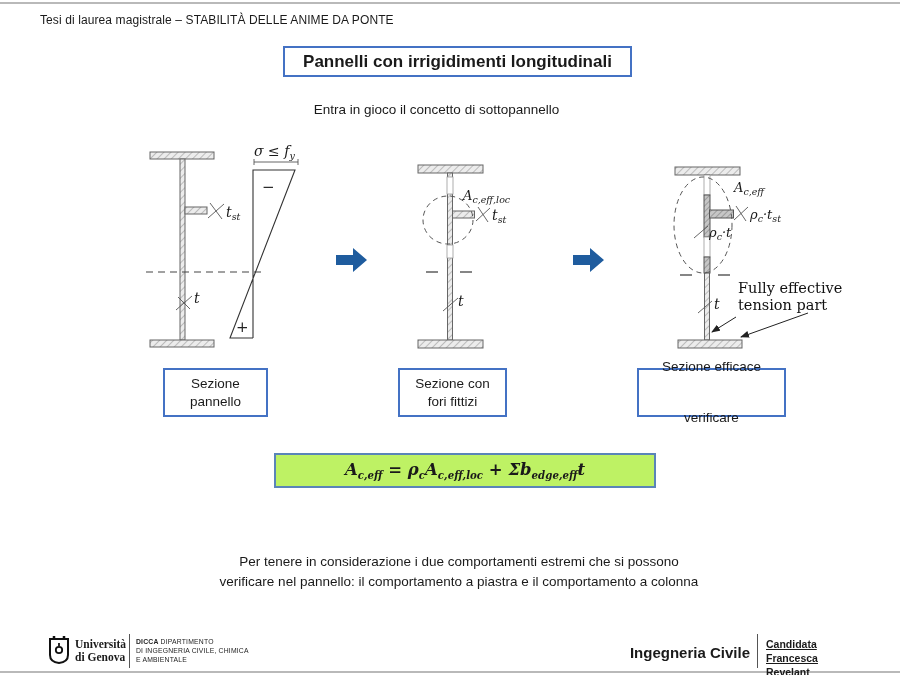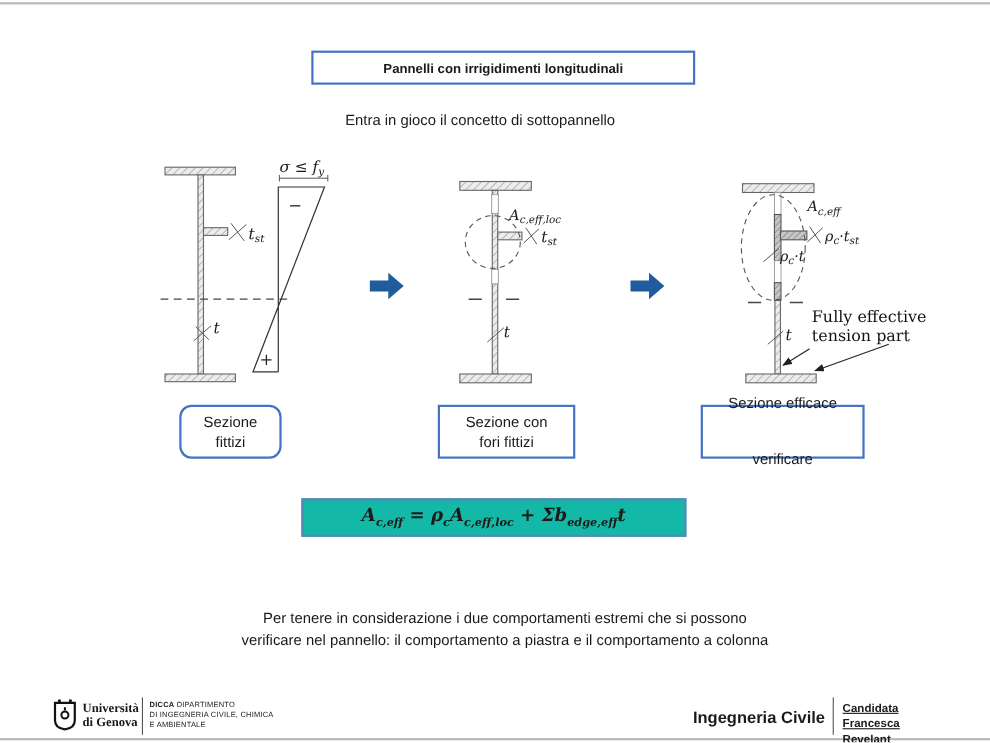--- a/index.html
+++ b/index.html
@@ -3,21 +3,21 @@
 <meta charset="utf-8">
 <style>
   html,body { margin:0; padding:0; background:#fff; }
   #page { position:relative; width:900px; height:675px; background:#ffffff; overflow:hidden;
           font-family:"Liberation Sans", sans-serif; color:#1a1a1a; }
   .rule { position:absolute; left:0; width:900px; height:2px; background:#b9b9b9; }
   .header-line { position:absolute; left:40px; top:13px; font-size:12px; letter-spacing:0.1px; }
 
   .title-box { position:absolute; left:283px; top:46px; width:349px; height:31px; box-sizing:border-box;
                border:2px solid #4472c4; background:#fff; display:flex; align-items:center; justify-content:center;
-               font-size:12px; font-weight:bold; }
+               font-size:17px; font-weight:bold; }
   .subtitle { position:absolute; left:0; top:102px; width:855px; text-align:center; font-size:13.5px; padding-left:18px; box-sizing:border-box; }
 
   svg text { font-family:"DejaVu Serif", serif; }
   .dlabel { font-style:italic; font-size:14px; fill:#1a1a1a; }
   .dlabel-sm { font-style:italic; font-size:13px; fill:#1a1a1a; }
   .svgsub { font-size:9.5px; }
   .sign { font-size:15px; fill:#222; font-style:normal; }
   .annot { font-size:14.5px; fill:#111; font-style:normal; }
   .steel { fill:url(#hatch); stroke:#666; stroke-width:1; }
   .steel-dark { fill:url(#hatchDark); stroke:#555; stroke-width:1; }
@@ -26,26 +26,26 @@
   .dash { stroke:#444; stroke-width:1.1; stroke-dasharray:7 5; fill:none; }
   .dash2 { stroke:#444; stroke-width:1.3; fill:none; }
   .dashcirc { stroke:#555; stroke-width:1; stroke-dasharray:5 4; fill:none; }
   .tick { stroke:#555; stroke-width:0.9; }
   .alead { stroke:#222; stroke-width:1; }
   .diag { position:absolute; }
 
   .caption-box { position:absolute; box-sizing:border-box; border:2px solid #4472c4; background:#fff;
                  display:flex; flex-direction:column; align-items:center; justify-content:center;
                  font-size:13.5px; line-height:18px; text-align:center; }
-  #cap1 { left:163px; top:368px; width:93px; height:49px;border-radius:11px; }
-  #cap2 { left:398px; top:368px; width:125px; height:49px; }
+  #cap1 { left:163px; top:368px; width:105px; height:49px; }
+  #cap2 { left:398px; top:368px; width:109px; height:49px; }
   #cap3 { left:637px; top:368px; width:149px; height:49px;gap:33px; }
 
-  .formula-box { position:absolute; left:274px; top:453px; width:350px; height:35px; box-sizing:border-box;
-                 background:#14b8a6; border:2px solid #5a85b8; display:flex; align-items:center; justify-content:center;
+  .formula-box { position:absolute; left:274px; top:453px; width:382px; height:35px; box-sizing:border-box;
+                 background:#bef264; border:2px solid #5a85b8; display:flex; align-items:center; justify-content:center;
                  font-family:"DejaVu Serif", serif; font-style:italic; font-weight:bold; font-size:16.5px; }
   .formula-box sub, .formula2 sub { font-size:0.62em; }
   .formula2 { position:absolute; left:274px; top:506px; width:350px; text-align:center;
               font-family:"DejaVu Serif", serif; font-style:italic; font-weight:bold; font-size:15px; }
 
   .note { position:absolute; left:0; top:552px; width:900px; text-align:center; font-size:13.5px; line-height:20px; padding-left:18px; box-sizing:border-box; }
 
   .footer { position:absolute; left:0; top:630px; width:804px; height:42px; }
   .uni-name { position:absolute; left:75px; top:8px; font-family:"Liberation Serif", serif; font-weight:bold;
               font-size:11.5px; line-height:12.5px; }
@@ -55,20 +55,21 @@
   .course { position:absolute; left:620px; top:14px; width:130px; text-align:right; font-size:15px; font-weight:bold; }
   .candidate { position:absolute; left:766px; top:7px; font-size:10.5px; font-weight:bold; line-height:14px;text-decoration:underline; }
 </style>
 </head>
 <body>
 
 <div id="page">
   <div class="rule" style="top:2px;"></div>
   <div class="rule" style="top:671px;"></div>
 
+  <div class="header-line">Tesi di laurea magistrale – STABILITÀ DELLE ANIME DA PONTE</div>
 
   <div class="title-box">
     <span>Pannelli con irrigidimenti longitudinali</span>
   </div>
 
   <div class="subtitle">Entra in gioco il concetto di sottopannello</div>
 
   <svg width="0" height="0" style="position:absolute" aria-hidden="true">
     <defs>
       <pattern id="hatch" patternUnits="userSpaceOnUse" width="5" height="5" patternTransform="rotate(45)">
@@ -153,21 +154,21 @@
     <text class="annot" x="90" y="150">tension part</text>
     <line class="tick" x1="50" y1="153" x2="64" y2="141"></line>
     <text class="dlabel" x="66" y="149">t</text>
     <line class="alead" x1="88" y1="157" x2="64" y2="172" marker-end="url(#ah)"></line>
     <line class="alead" x1="160" y1="153" x2="93" y2="177" marker-end="url(#ah)"></line>
     <rect class="steel" x="30" y="180" width="64" height="8"></rect>
   </svg>
 
   <div class="caption-box" id="cap1">
     <span>Sezione</span>
-    <span>fittizi</span>
+    <span>pannello</span>
   </div>
   <div class="caption-box" id="cap2">
     <span>Sezione con</span>
     <span>fori fittizi</span>
   </div>
   <div class="caption-box" id="cap3">
     <span>Sezione efficace</span>
     <span>verificare</span>
   </div>
 

